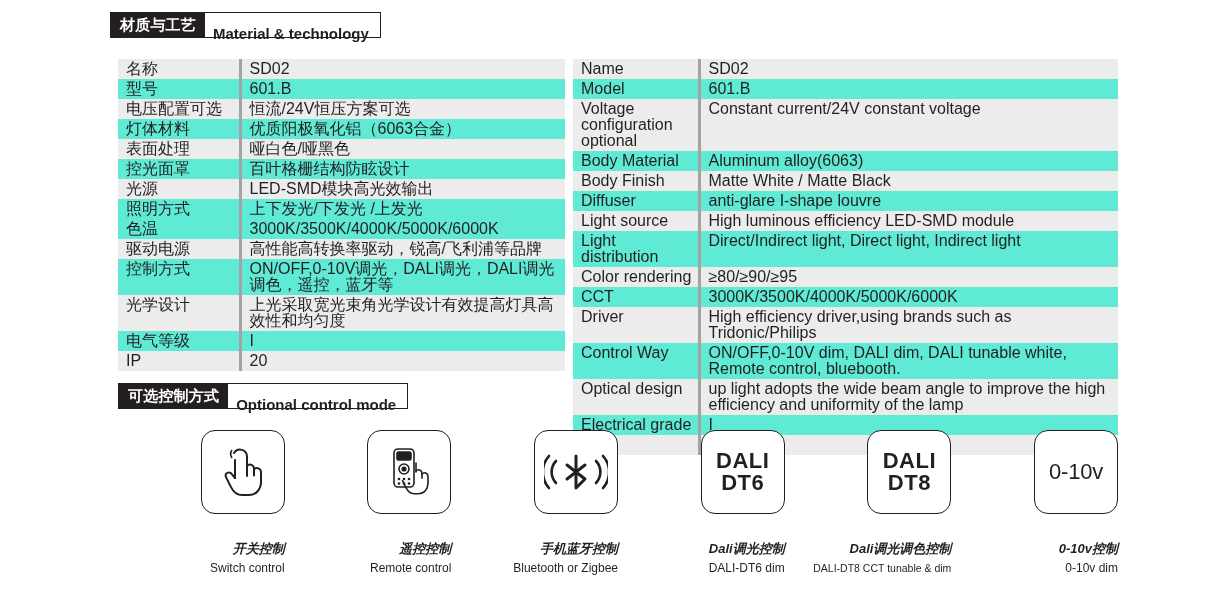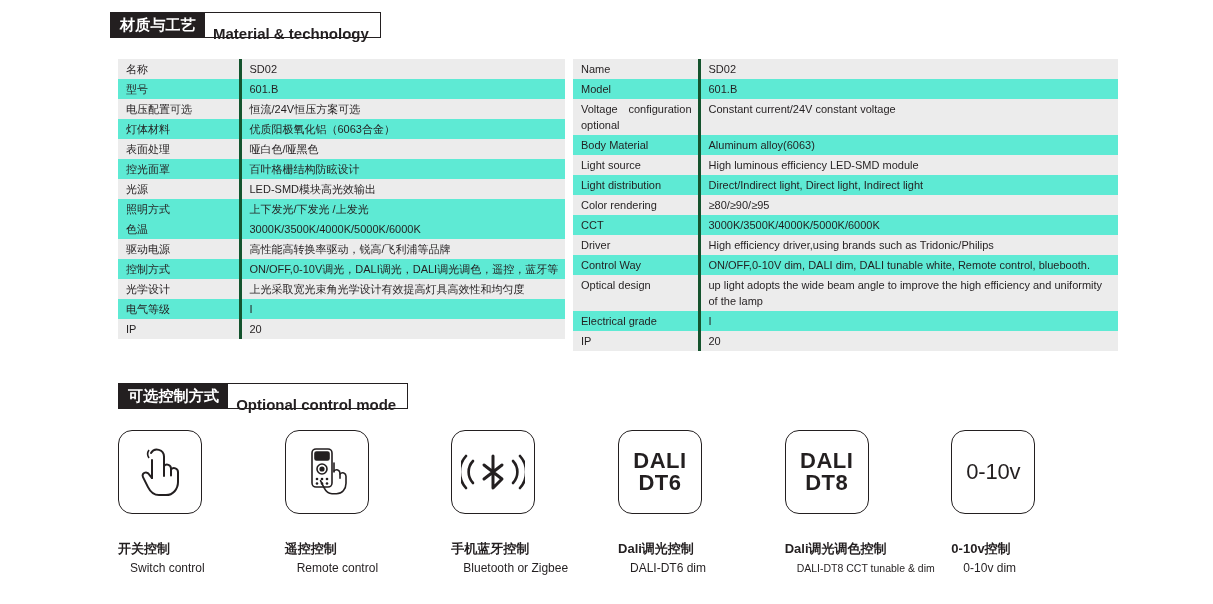--- a/index.html
+++ b/index.html
@@ -45,50 +45,50 @@
     inset: 0;
     border: 1px solid #231f20;
     pointer-events: none;
   }
 
   
   .spec-table {
     position: absolute;
     border-collapse: collapse;
     table-layout: fixed;
-    font-size: 11px;
+    font-size: 16px;
   }
   .spec-table td {
     padding: 2px 6px 2px 8px;
     vertical-align: top;
     line-height: 16px;
     border: none;
   }
   .spec-table tr.odd td { background: #ececec; }
   .spec-table tr.even td { background: #5eead4; }
   .spec-table td.key { width: 122px; }
   .spec-table.en td.key { width: 126px; }
-  .spec-table td.val { border-left: 3px solid #14532d; margin-left: 12px; }
+  .spec-table td.val { border-left: 3px solid #a3a3a3; margin-left: 12px; }
   .spec-table.cn td.val { }
   .justify { text-align: justify; text-align-last: justify; margin-top: 36px; }
 
   
   .modes {
     position: absolute;
     left: 118px;
     top: 430px;
     width: 1000px;
     display: flex;
     justify-content: flex-start;
   }
   .mode {
     width: 172px;
     display: flex;
     flex-direction: column;
-    align-items: flex-start;
+    align-items: flex-end;
   }
   .mode .box {
     width: 84px;
     height: 84px;
     border: 1.5px solid #231f20;
     border-radius: 14px;
     display: flex;
     align-items: center;
     justify-content: center;
     background: #ffffff;
@@ -104,20 +104,21 @@
     font-size: 22px;
     font-weight: normal;
     letter-spacing: -0.2px;
   }
   .mode .label-cn {
     margin-top: 26px;
     font-size: 13px;
     font-weight: bold;
     text-align: center;
     line-height: 17px;
+    font-style: italic;
   }
   .mode .label-en {
     margin-top: 3px;
     font-size: 12px;
     text-align: center;
     line-height: 16px;
     white-space: nowrap;
     margin-left: 12px;
   }
   .mode .label-en.small { font-size: 10.5px; }
@@ -207,20 +208,28 @@
       </tr>
       <tr class="odd">
         <td class="key justify">Voltage configuration optional</td>
         <td class="val">Constant current/24V constant voltage</td>
       </tr>
       <tr class="even">
         <td class="key">Body Material</td>
         <td class="val">Aluminum alloy(6063)</td>
       </tr>
       <tr class="odd">
+        <td class="key">Body Finish</td>
+        <td class="val">Matte White / Matte Black</td>
+      </tr>
+      <tr class="even">
+        <td class="key">Diffuser</td>
+        <td class="val">anti-glare I-shape louvre</td>
+      </tr>
+      <tr class="odd">
         <td class="key">Light source</td>
         <td class="val">High luminous efficiency LED-SMD module</td>
       </tr>
       <tr class="even">
         <td class="key">Light distribution</td>
         <td class="val">Direct/Indirect light, Direct light, Indirect light</td>
       </tr>
       <tr class="odd">
         <td class="key">Color rendering</td>
         <td class="val">≥80/≥90/≥95</td>

